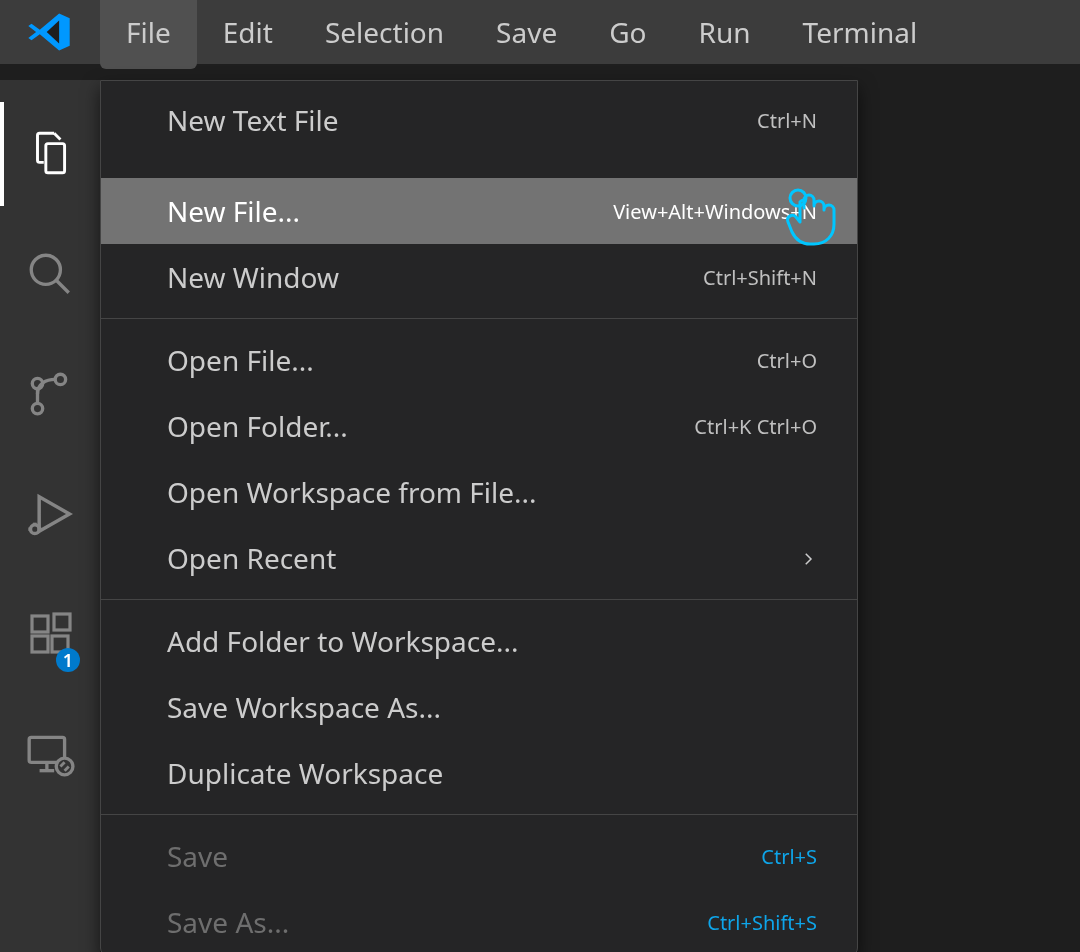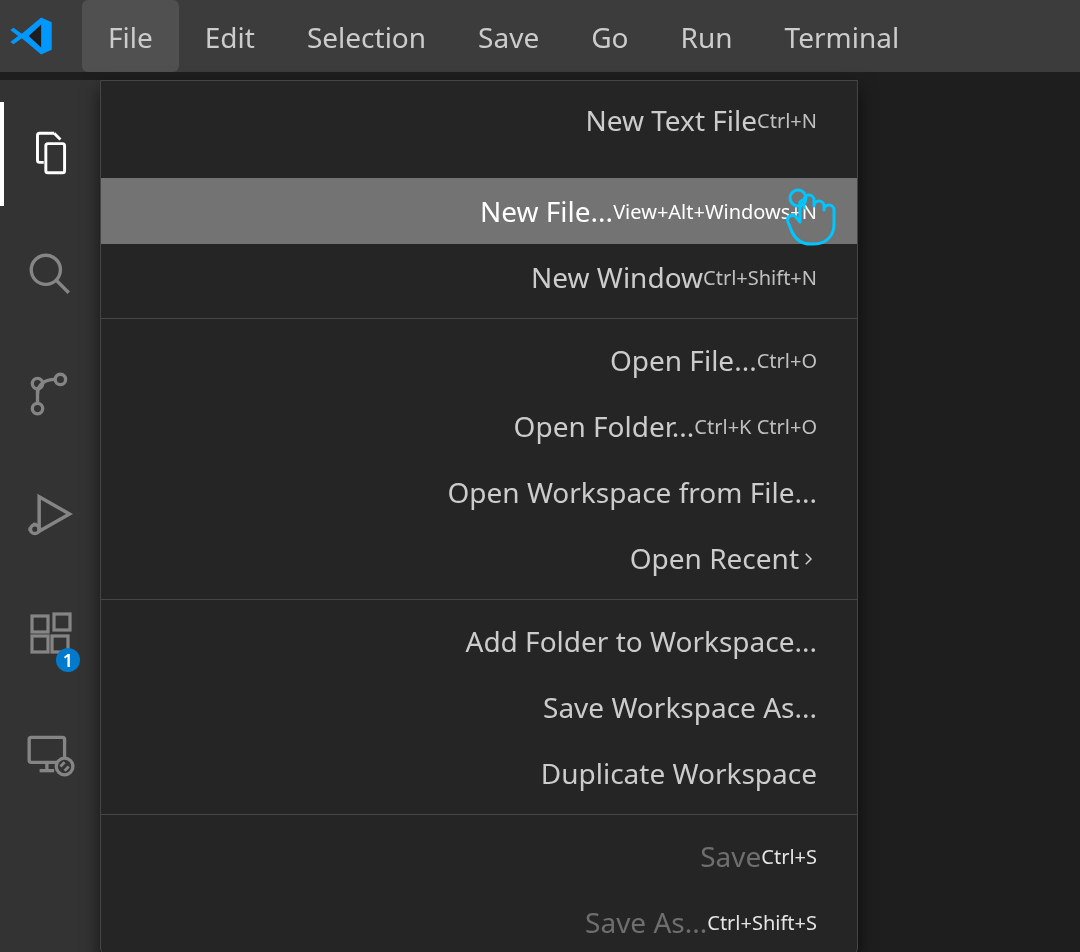--- a/index.html
+++ b/index.html
@@ -7,24 +7,25 @@
     width: 1080px;
     height: 952px;
     background: #1e1e1e;
     font-family: "Segoe UI", system-ui, -apple-system, sans-serif;
     overflow: hidden;
     position: relative;
   }
 
   
   .menubar {
-    height: 72px;
+    height: 64px;
     background: #3c3c3c;
     display: flex;
-    padding-left: 8px;
+    align-items: center;
+    padding-left: 26px;
     gap: 0;
   }
   .app-logo {
     margin-right: 28px;
     display: flex;
     align-items: center;
   }
   .menu-item {
     color: #cccccc;
     font-size: 28px;
@@ -108,34 +109,33 @@
     overflow: hidden;
   }
   .menu-row {
     display: flex;
     align-items: center;
     padding: 14px 40px 14px 66px;
     color: #cccccc;
     font-size: 28px;
     cursor: pointer;
     position: relative;
-    text-align: right;
   }
   .menu-row.highlighted {
     background: #737373;
     color: #ffffff;
     margin-top: 25px;
   }
   .menu-row.disabled {
     color: #6e6e6e;
   }
   .menu-row .label { flex: 1; }
   .menu-row .shortcut { color: #c0c0c0; font-size: 20px; }
   .menu-row.highlighted .shortcut { color: #ffffff; }
-  .menu-row.disabled .shortcut { color: #e5e5e5; }
+  .menu-row.disabled .shortcut { color: #0ea5e9; }
   .separator {
     height: 1px;
     background: #454545;
     margin: 8px 0;
   }
   .submenu-chevron {
     margin-left: auto;
     color: #cccccc;
     font-size: 26px;
   }

